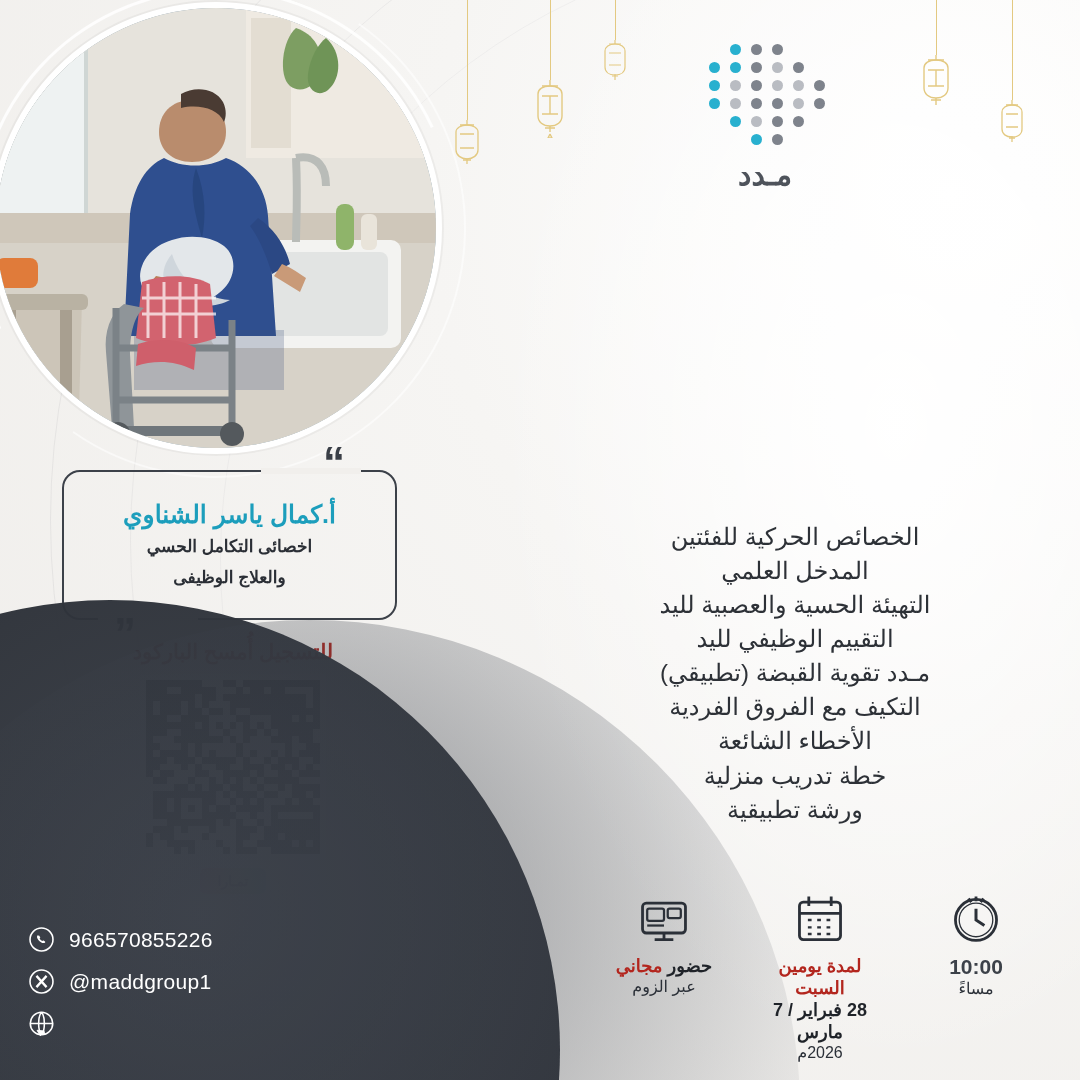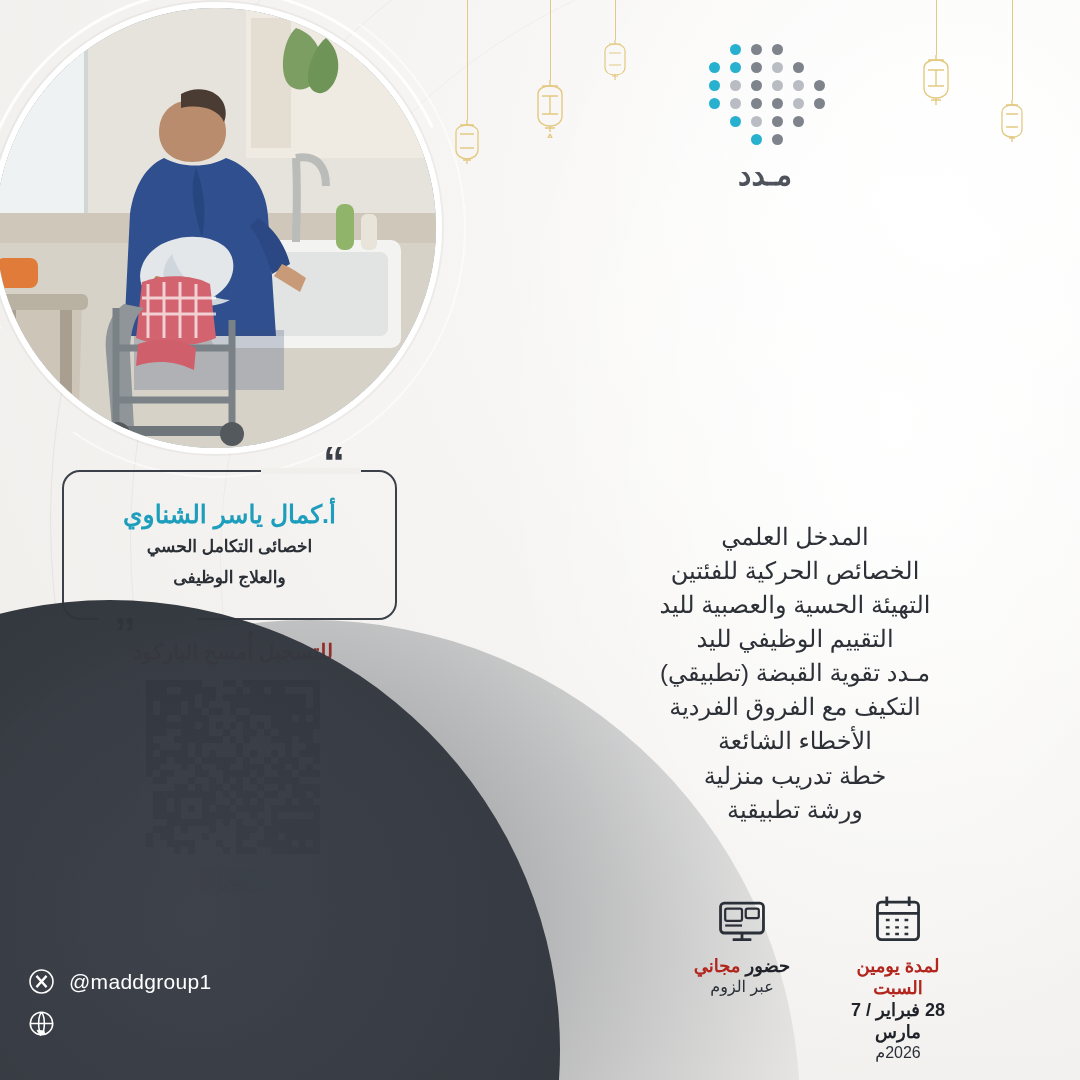--- a/index.html
+++ b/index.html
@@ -336,22 +336,22 @@
         <i class="dot empty"></i>
         <i class="dot empty"></i>
     </div>
     <div class="logo-word">مـدد</div>
   </div>
 
 
 
   <div class="axes">
     <ul>
+      <li>الخصائص الحركية للفئتين</li>
       <li>المدخل العلمي</li>
-      <li>الخصائص الحركية للفئتين</li>
       <li>التهيئة الحسية والعصبية لليد</li>
       <li>التقييم الوظيفي لليد</li>
       <li>مـدد تقوية القبضة (تطبيقي)</li>
       <li>التكيف مع الفروق الفردية</li>
       <li>الأخطاء الشائعة</li>
       <li>خطة تدريب منزلية</li>
       <li>ورشة تطبيقية</li>
     </ul>
   </div>
 
@@ -1003,38 +1003,59 @@
   </div>
 
   <div class="darkblob"></div>
   <div class="darkblob2"></div>
 
   <div class="contacts">
     <div class="c-row">
       <span class="c-ico">
         <svg viewBox="0 0 24 24" width="27" height="27" fill="none" stroke="#fff" stroke-width="1.4">
           <circle cx="12" cy="12" r="10.2"></circle>
+          <path d="M8.6 8.2c-.6.6-.8 1.6-.3 2.7.8 1.9 2.4 3.4 4.3 4.1 1.1.4 2.1.2 2.6-.4.2-.3.2-.7-.1-.9l-1.2-.8c-.3-.2-.6-.1-.8.1l-.4.4c-1-.5-1.9-1.3-2.4-2.3l.4-.4c.2-.2.3-.5.1-.8l-.8-1.2c-.2-.3-.6-.3-.9 0z" fill="#fff" stroke="none"></path>
+        </svg>
+      </span>
+      <span class="c-txt">966570855226</span>
+    </div>
+    <div class="c-row">
+      <span class="c-ico">
+        <svg viewBox="0 0 24 24" width="27" height="27" fill="none" stroke="#fff" stroke-width="1.4">
+          <circle cx="12" cy="12" r="10.2"></circle>
           <path d="M7.5 7l9 10M16.5 7l-9 10" stroke-width="2"></path>
         </svg>
       </span>
       <span class="c-txt">@maddgroup1</span>
     </div>
     <div class="c-row">
       <span class="c-ico">
         <svg viewBox="0 0 24 24" width="27" height="27" fill="none" stroke="#fff" stroke-width="1.4">
           <circle cx="12" cy="12" r="10"></circle>
           <path d="M2 12h20M12 2c3.4 3.6 3.4 16.4 0 20M12 2c-3.4 3.6-3.4 16.4 0 20"></path>
           <path d="M8 18l3 5 1.6-2.6L15 22l-.8-3.4z" fill="#fff" stroke="#fff" stroke-width=".8"></path>
         </svg>
       </span>
     </div>
   </div>
 
   <div class="info">
 
+    <div class="info-item">
+      <div class="info-ico">
+        <svg viewBox="0 0 60 60" width="56" height="56" fill="none" stroke="#2b3038" stroke-width="3">
+          <circle cx="30" cy="31" r="22"></circle>
+          <circle cx="30" cy="31" r="18" stroke-width="1.4"></circle>
+          <path d="M30 19v12l9 6" stroke-width="3.2"></path>
+          <path d="M30 6v5M22 8l3 4M38 8l-3 4"></path>
+        </svg>
+      </div>
+      <div class="info-l1 time-big mute">10:00</div>
+      <div class="info-l3">مساءً</div>
+    </div>
 
     <div class="info-item">
       <div class="info-ico">
         <svg viewBox="0 0 60 60" width="56" height="56" fill="none" stroke="#2b3038" stroke-width="3">
           <rect x="8" y="12" width="44" height="40" rx="4"></rect>
           <path d="M8 24h44"></path>
           <path d="M18 6v10M42 6v10"></path>
           <g stroke-width="2.6">
             <path d="M17 31h4M27 31h4M37 31h4M17 39h4M27 39h4M37 39h4M17 46h4M27 46h4M37 46h4"></path>
           </g>

